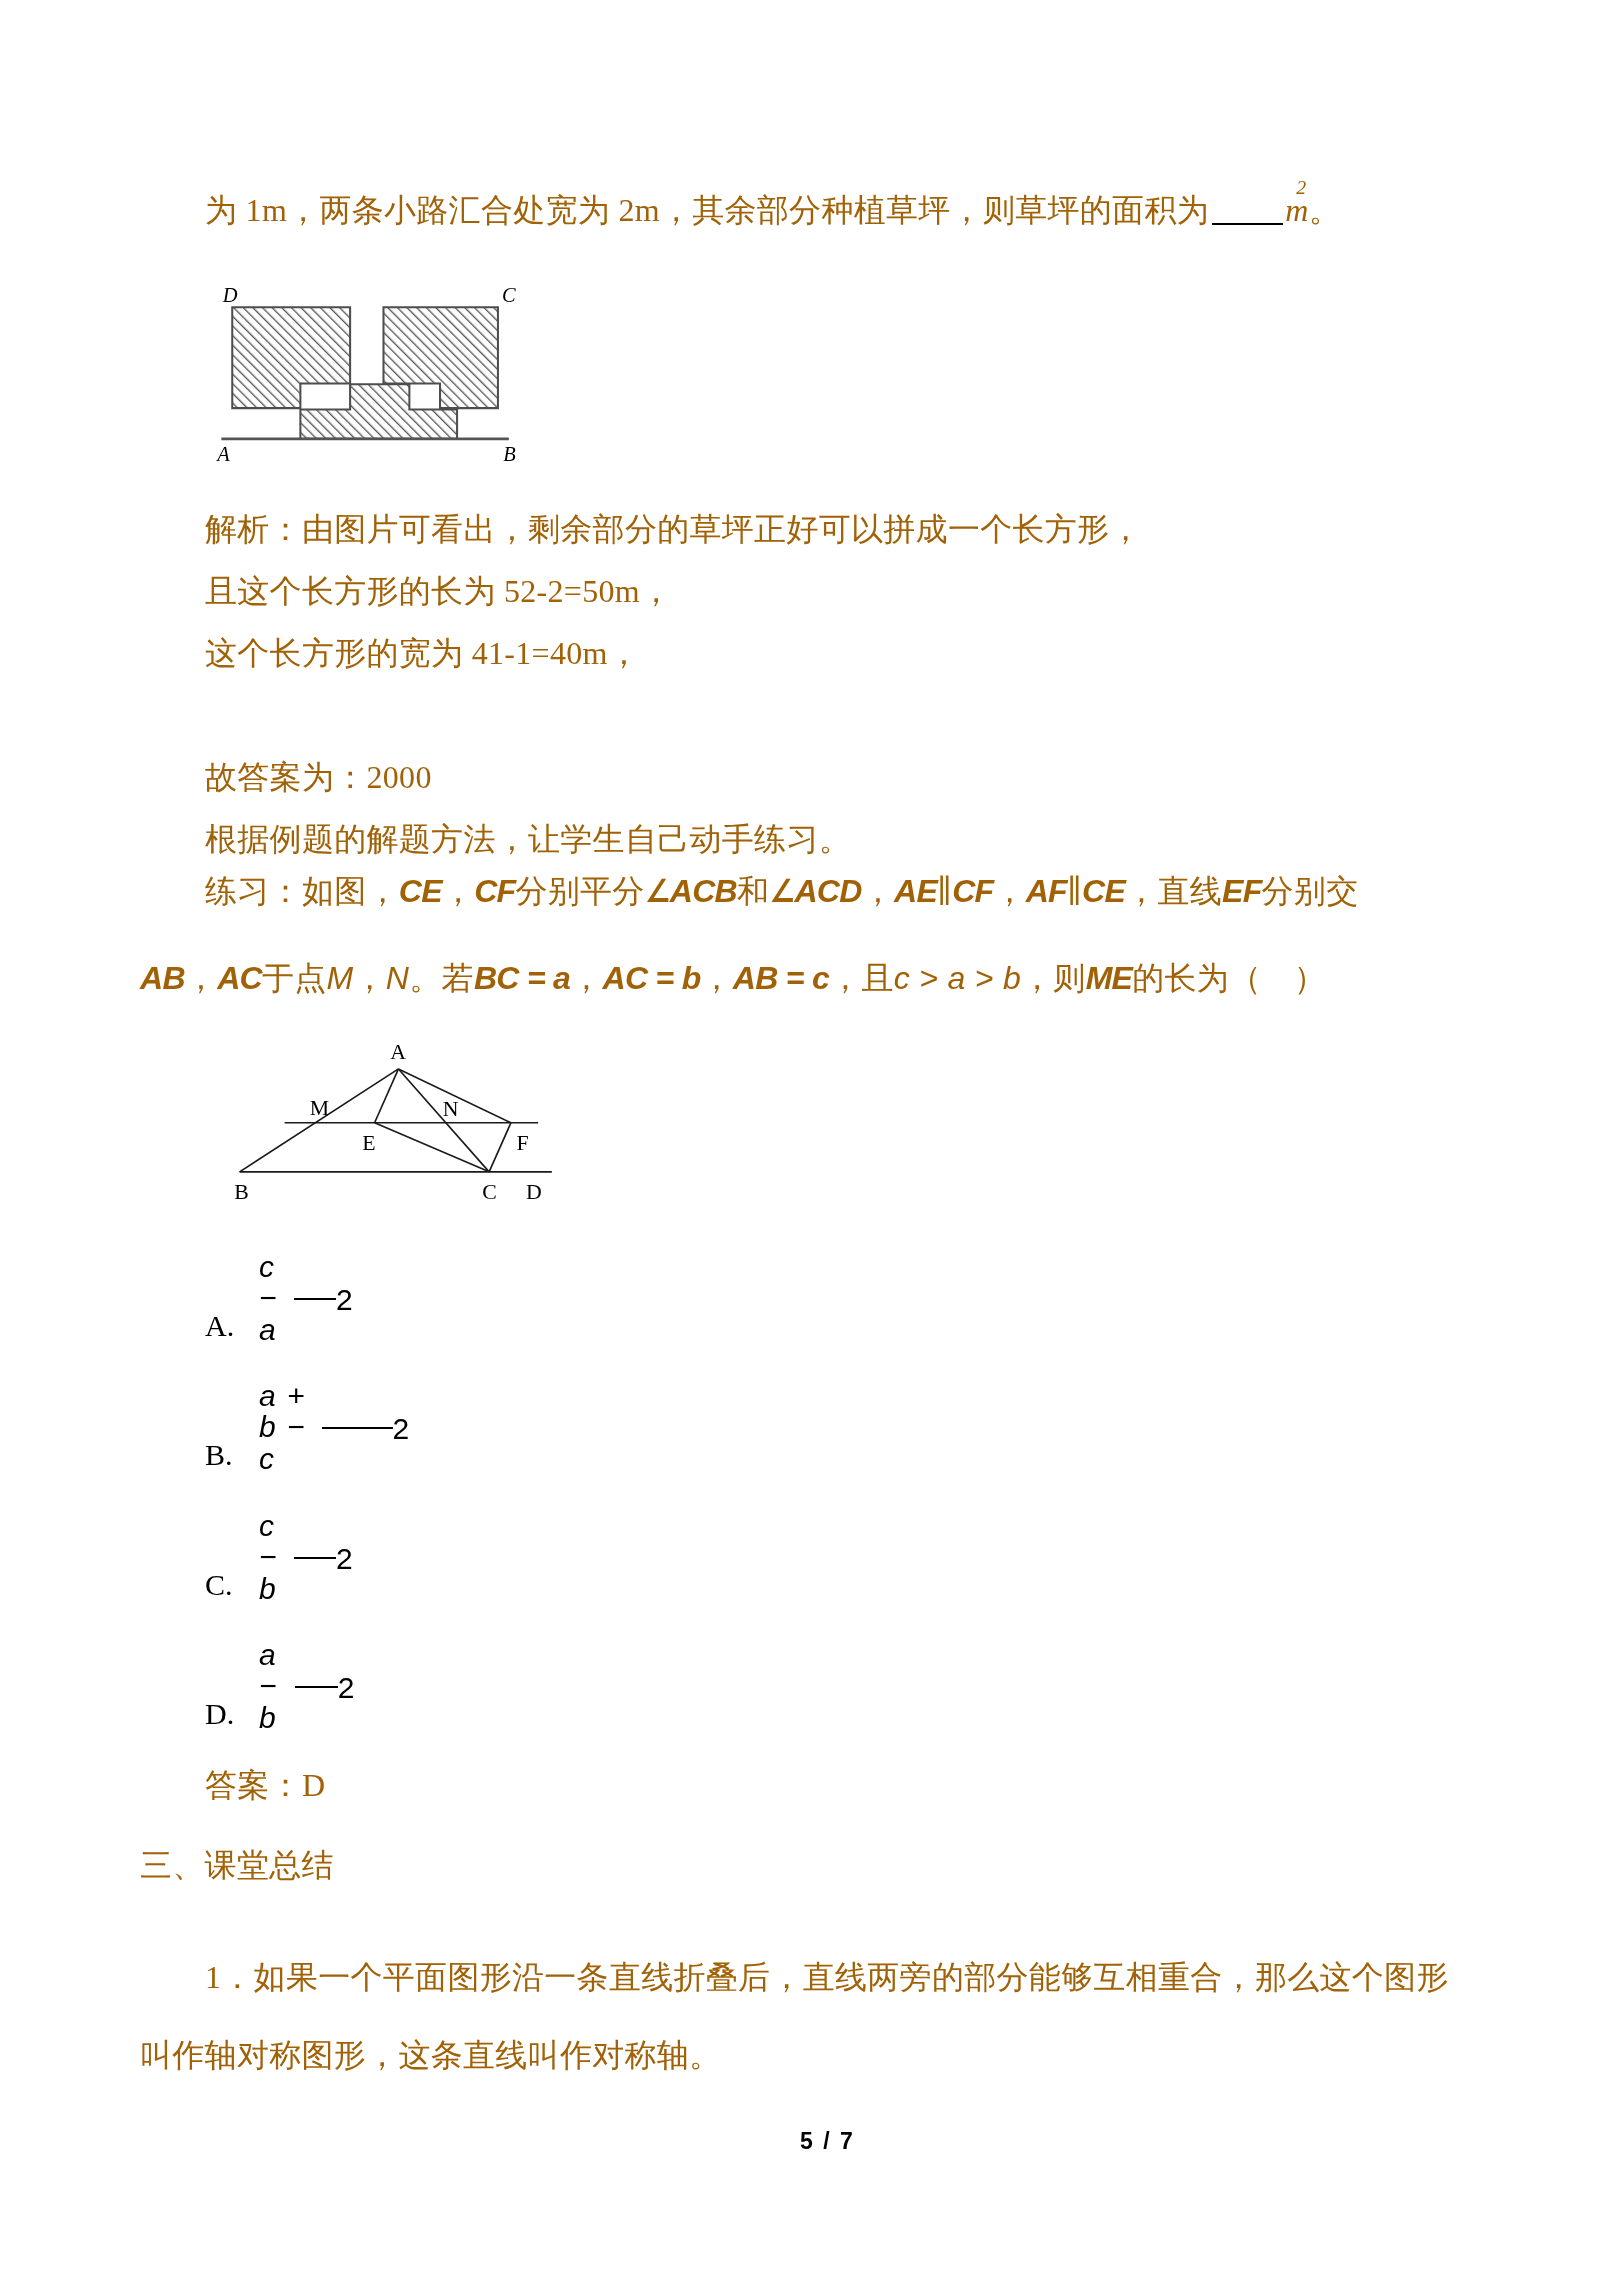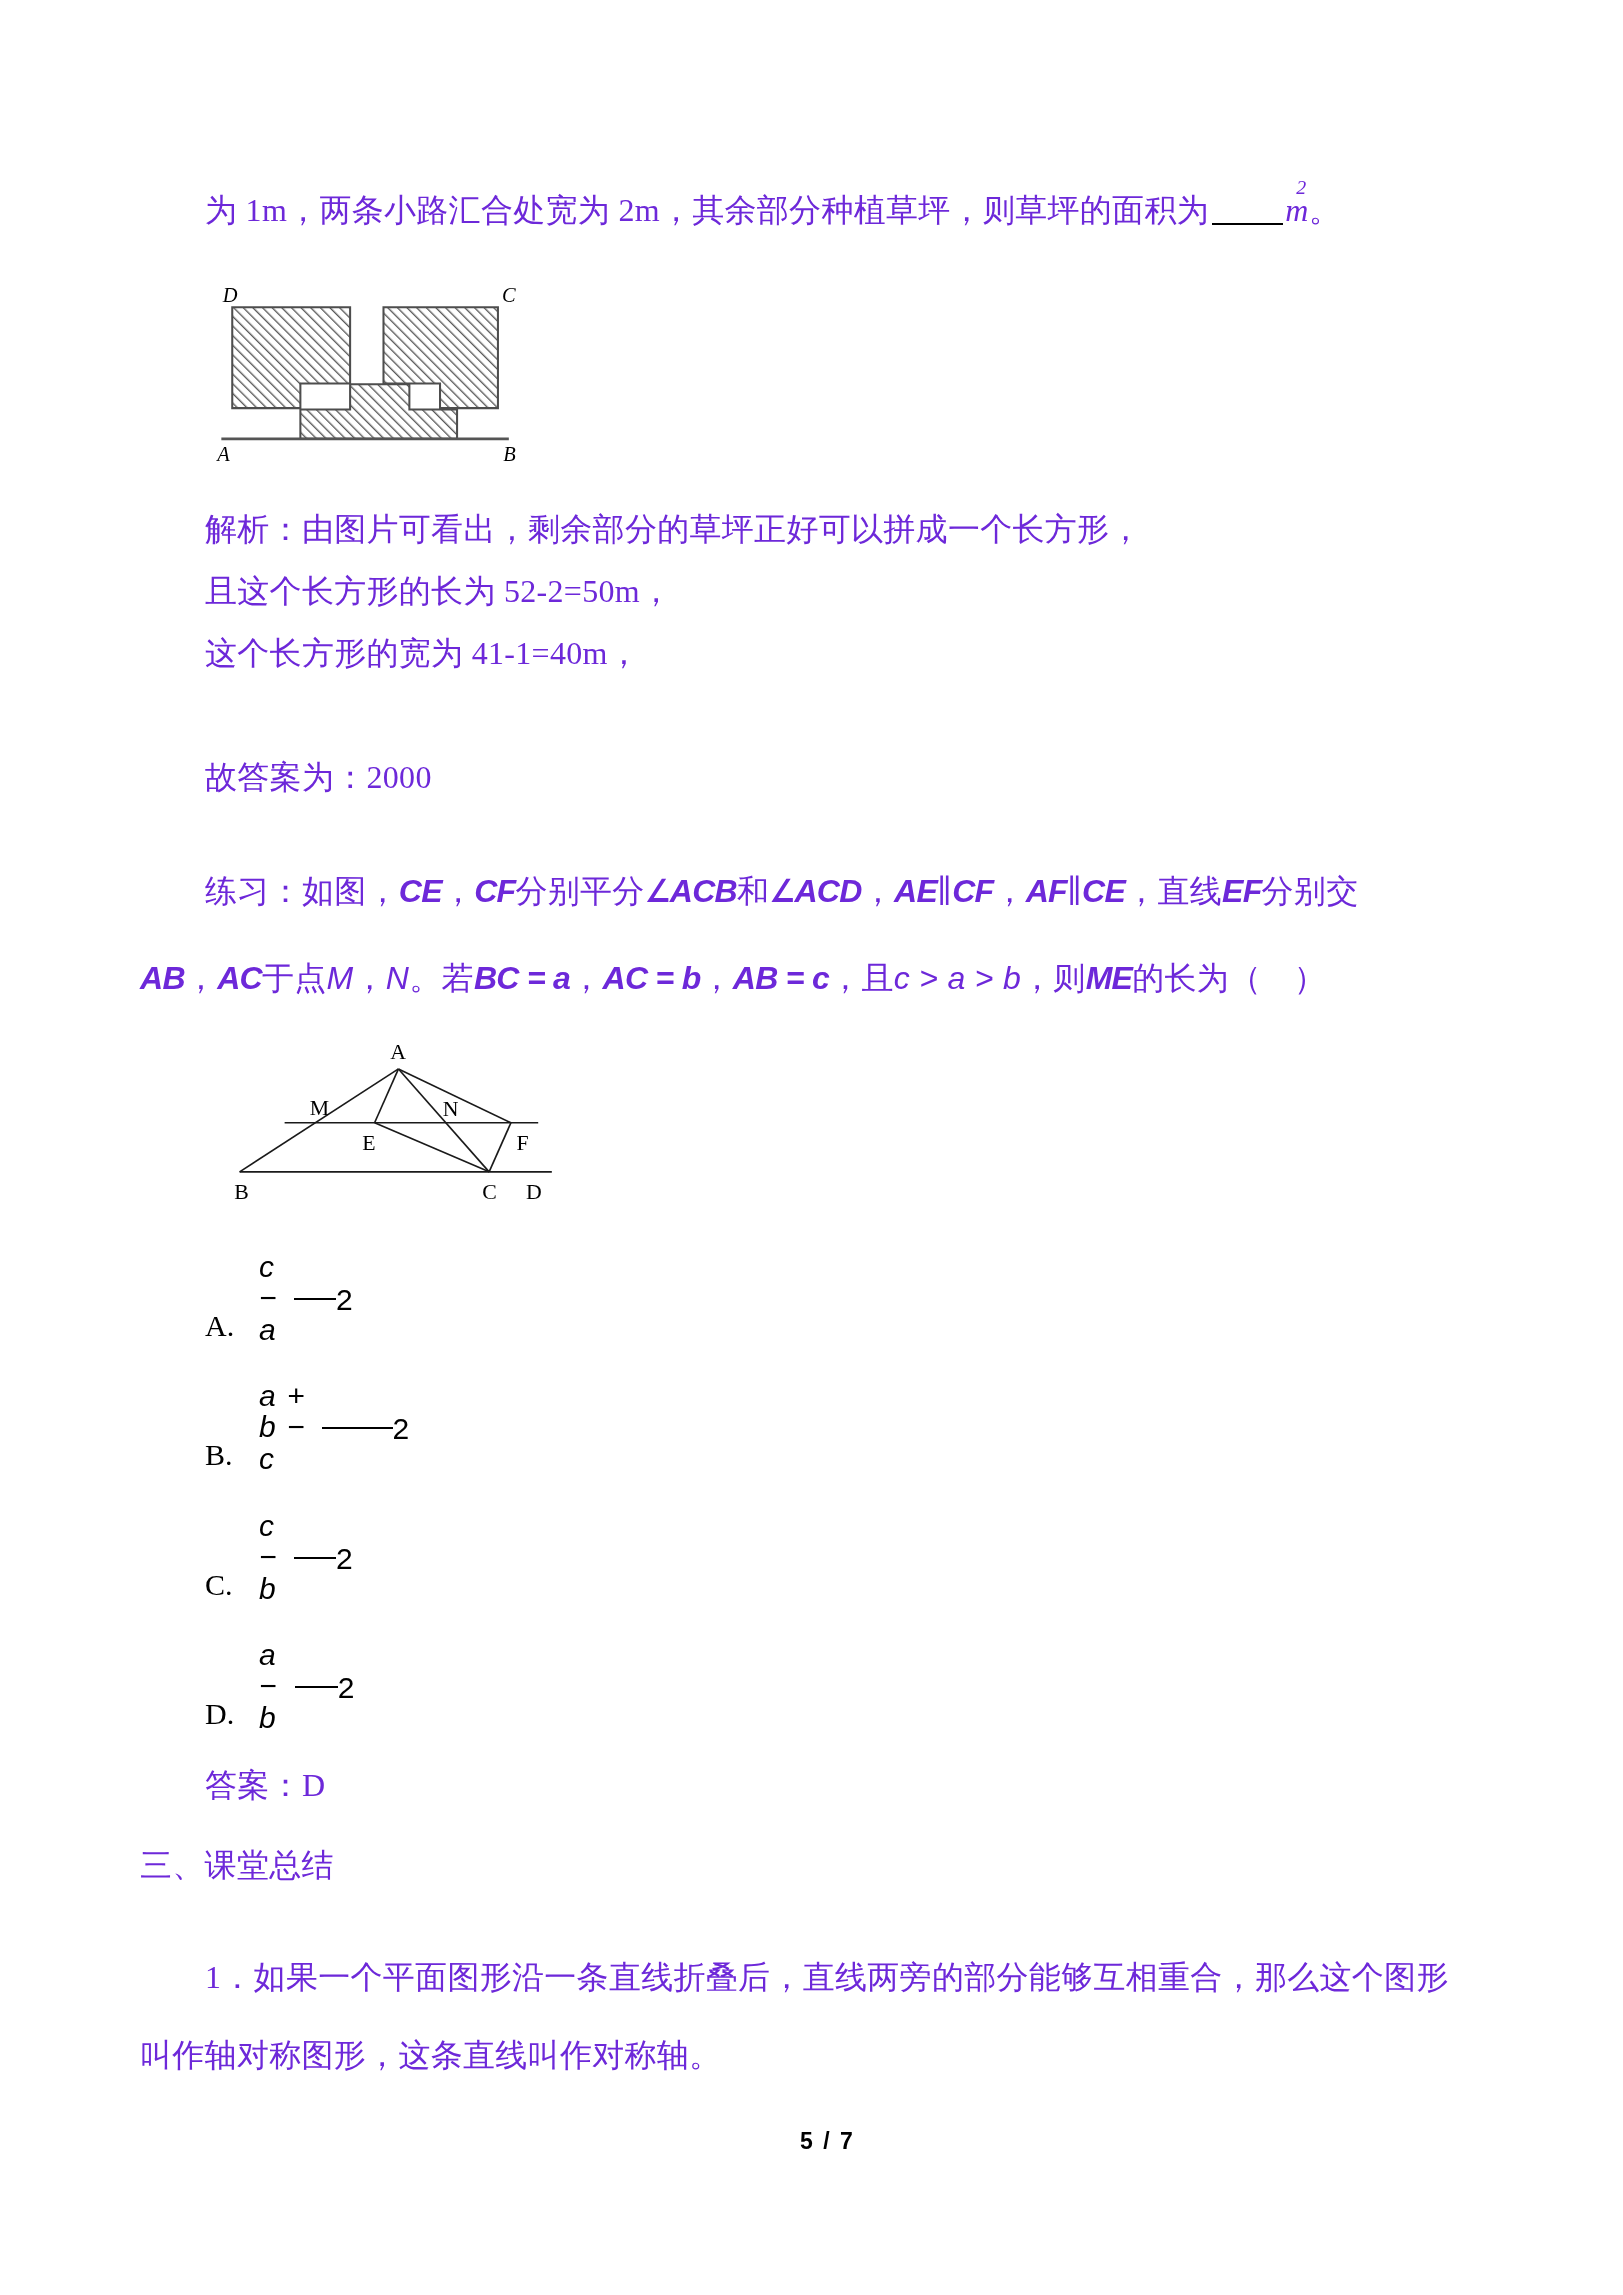--- a/index.html
+++ b/index.html
@@ -23,21 +23,21 @@
   }
 
   
   .line {
     position: absolute;
     white-space: nowrap;
     font-family: "Liberation Serif", "DejaVu Serif", serif;
     font-size: 32px;
     line-height: 1.0;
     letter-spacing: 0.3px;
-    color: #6d28d9;
+    color: #a16207;
   }
   .indent1 { left: 205px; }
   .indent0 { left: 140px; margin-top: 16px; }
 
   .blank-rule {
     display: inline-block;
     width: 71px;
     border-bottom: 2px solid #000;
     vertical-align: -4.1px;
     margin: 0 2.7px;
@@ -171,20 +171,21 @@
       <text x="436" y="32" font-family="Liberation Serif, serif" font-size="30" font-style="italic">C</text>
       <text x="18" y="266" font-family="Liberation Serif, serif" font-size="30" font-style="italic">A</text>
       <text x="438" y="266" font-family="Liberation Serif, serif" font-size="30" font-style="italic">B</text>
     </svg>
   </div>
 
   <div class="line indent1" style="top:513px;">解析：由图片可看出，剩余部分的草坪正好可以拼成一个长方形，</div>
   <div class="line indent1" style="top:575px;">且这个长方形的长为 52-2=50m，</div>
   <div class="line indent1" style="top:637px;">这个长方形的宽为 41-1=40m，</div>
   <div class="line indent1" style="top:761px;">故答案为：2000</div>
+  <div class="line indent1" style="top:823px;">根据例题的解题方法，让学生自己动手练习。</div>
 
   <div class="line indent1 geo-text" style="top:875px;">
     <span>练习：如图，</span><span class="geo-var">CE</span><span>，</span><span class="geo-var">CF</span><span>分别平分</span><span class="geo-var">∠ACB</span><span>和</span><span class="geo-var">∠ACD</span><span>，</span><span class="geo-var">AE</span><span>∥</span><span class="geo-var">CF</span><span>，</span><span class="geo-var">AF</span><span>∥</span><span class="geo-var">CE</span><span>，</span><span>直线</span><span class="geo-var">EF</span><span>分别交</span>
   </div>
 
   <div class="line indent0 geo-text" style="top:946px;">
     <span class="geo-var">AB</span><span>，</span><span class="geo-var">AC</span><span>于点</span><span class="geo-var-light">M</span><span>，</span><span class="geo-var-light">N</span><span>。若</span><span class="geo-var">BC = a</span><span>，</span><span class="geo-var">AC = b</span><span>，</span><span class="geo-var">AB = c</span><span>，</span><span>且</span><span class="geo-var-light">c &gt; a &gt; b</span><span>，</span><span>则</span><span class="geo-var">ME</span><span>的长为（　）</span>
   </div>
 
   <div id="triangle-figure">

